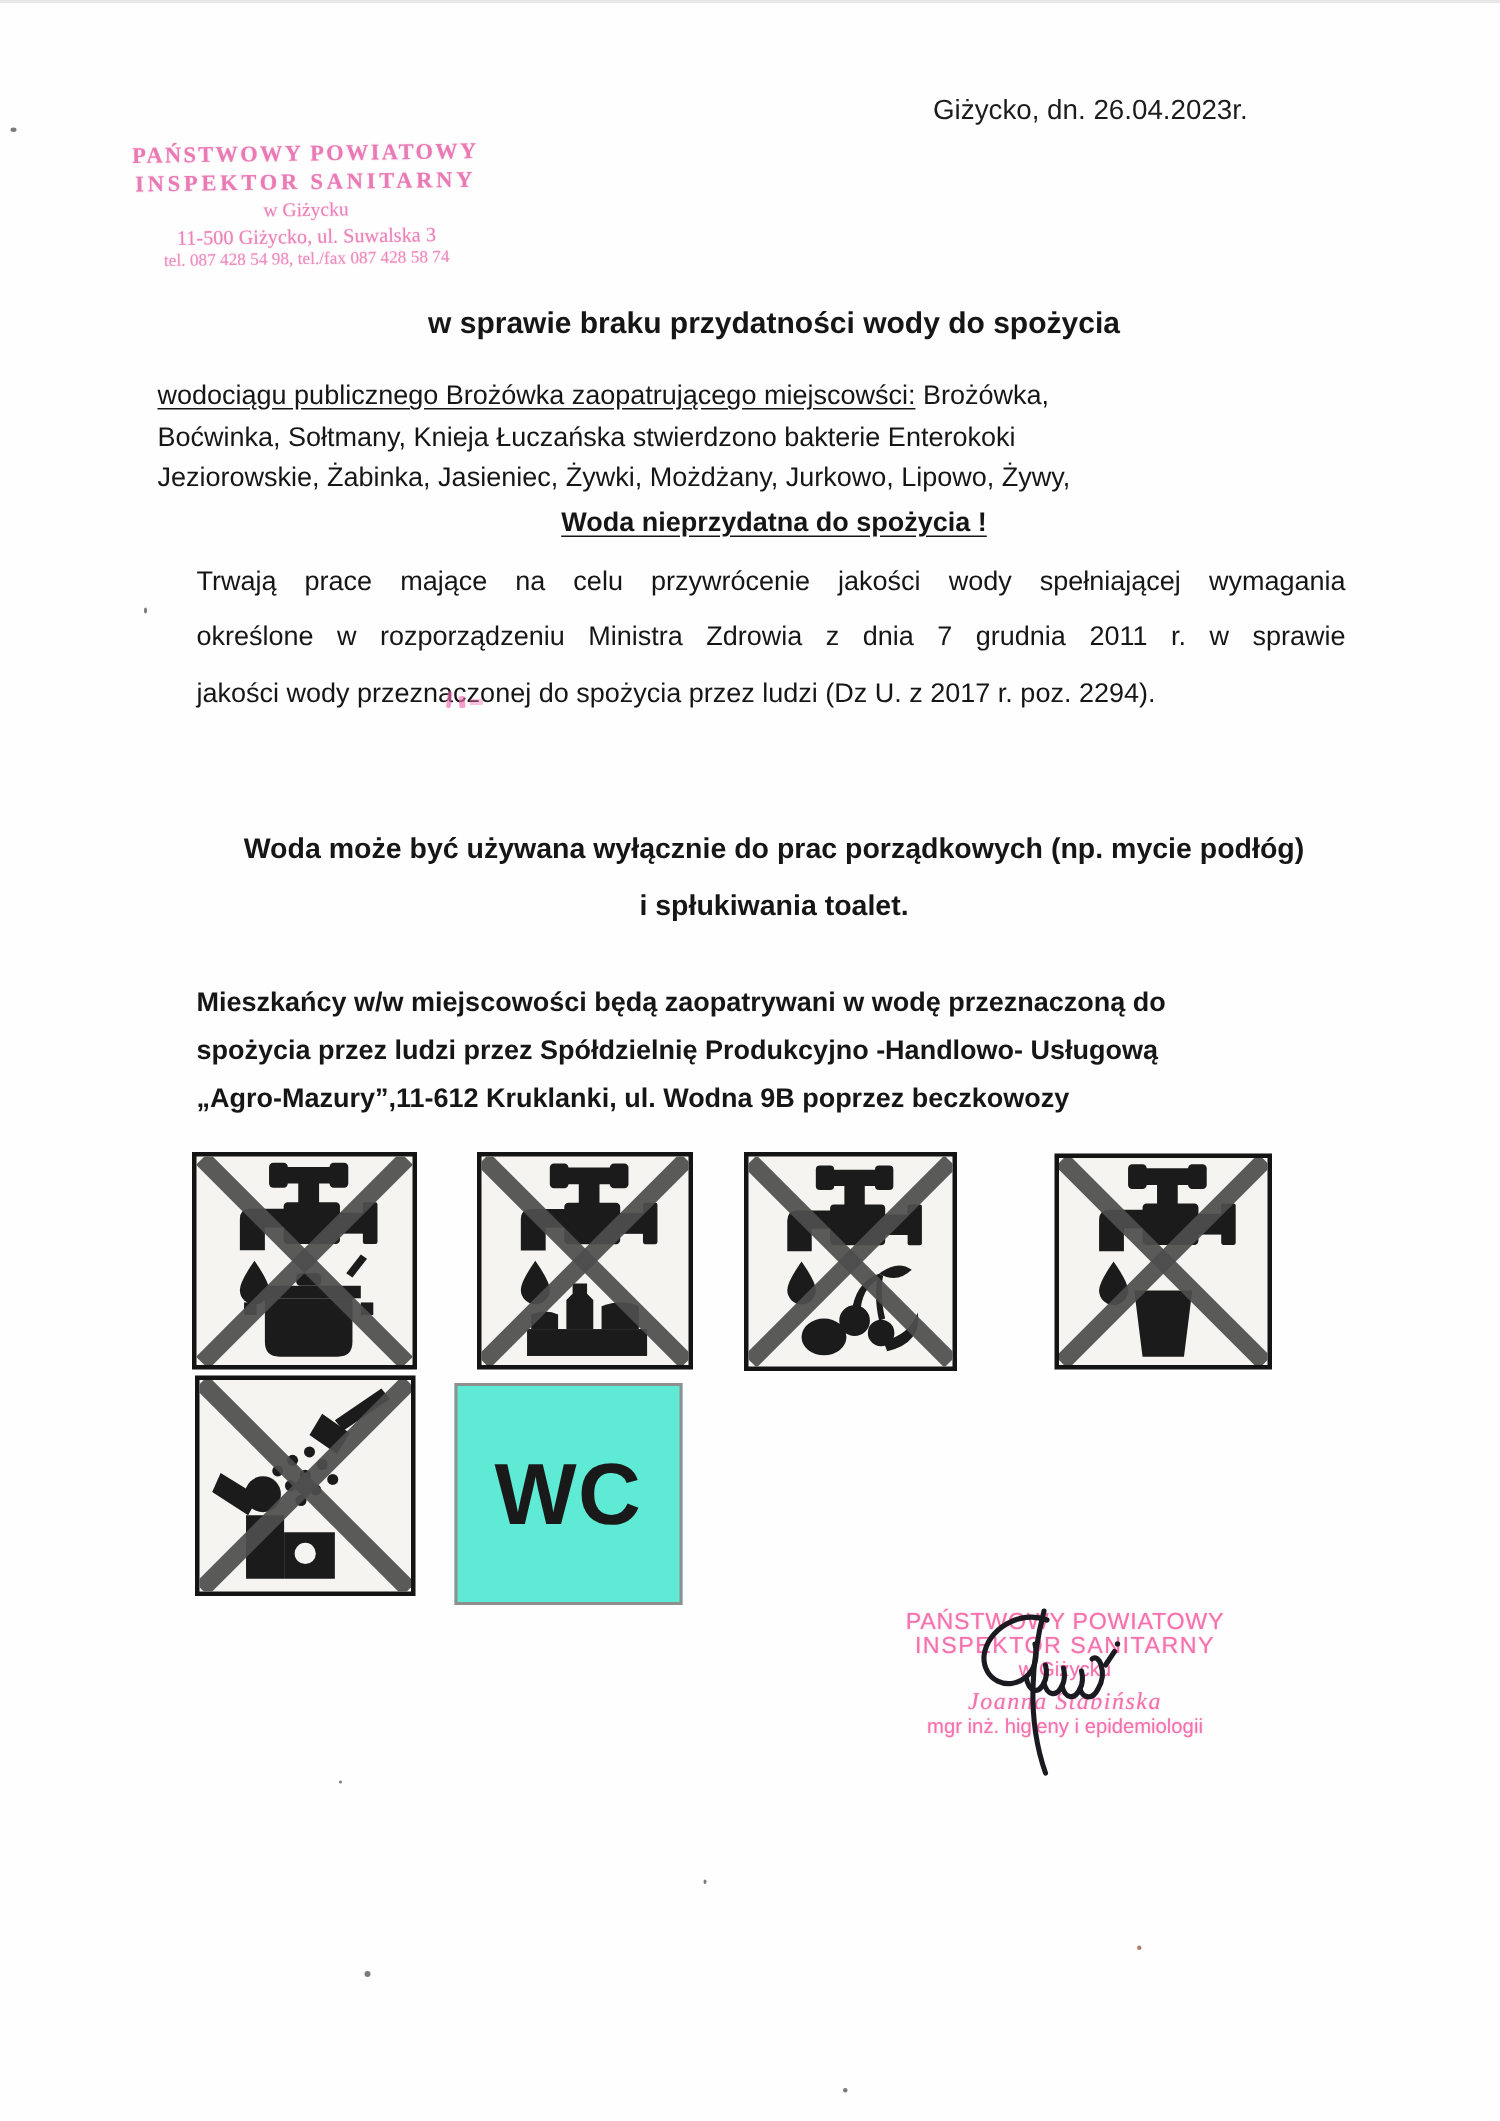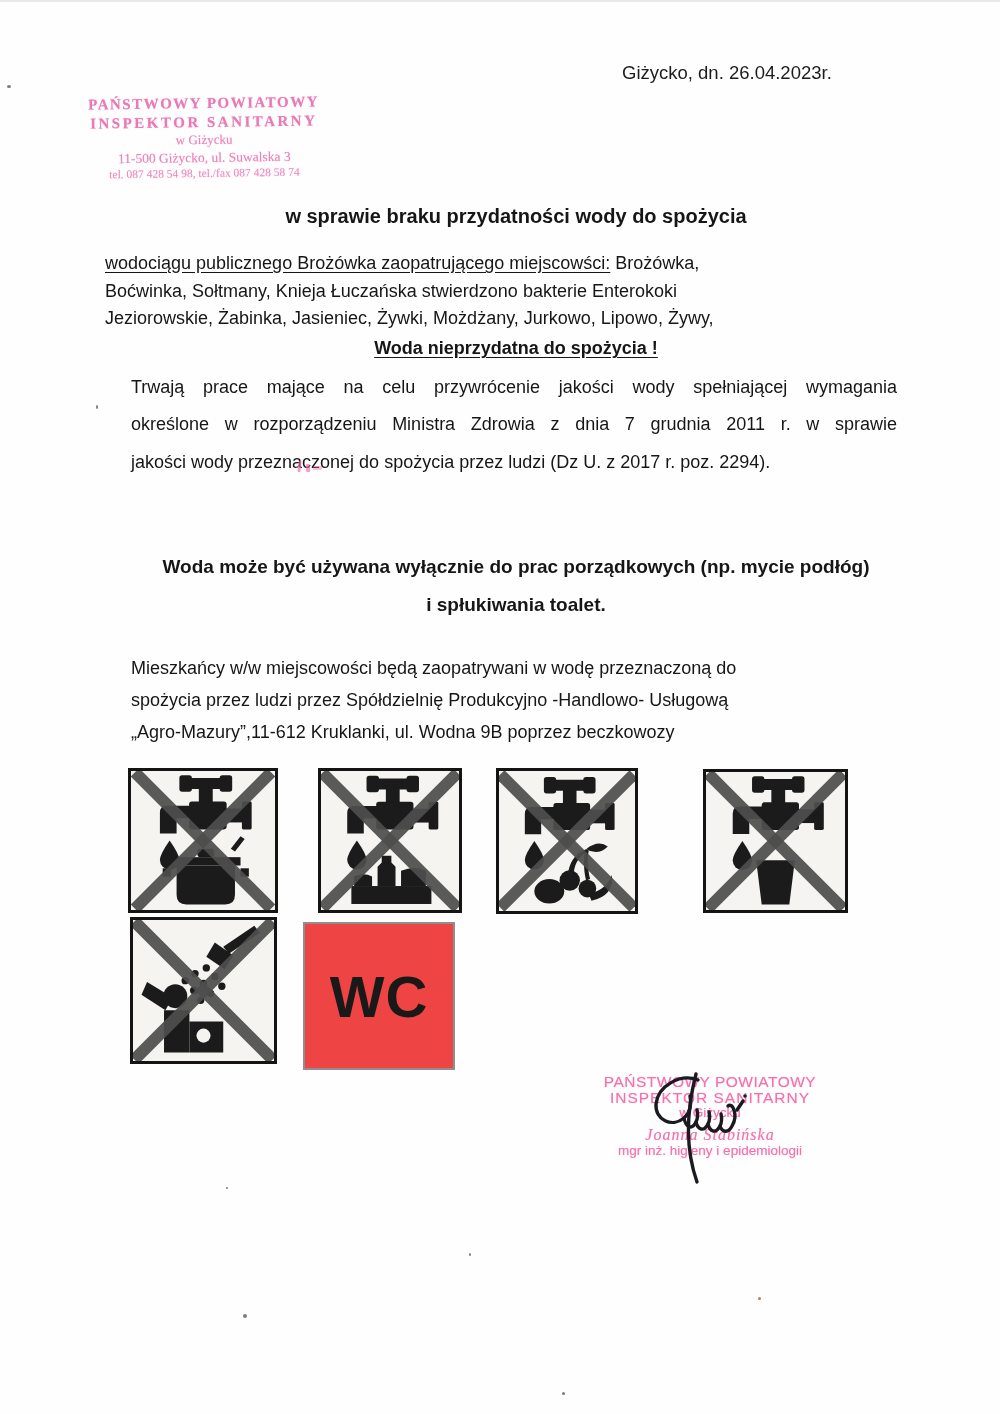--- a/index.html
+++ b/index.html
@@ -38,32 +38,32 @@
   .intro .u{text-decoration:underline;text-underline-offset:3px;}
   
   .warning{left:16px;top:336px;width:1000px;text-align:center;font-size:18px;font-weight:bold;
            text-decoration:underline;text-underline-offset:3px;}
   
   .body-par{left:131px;top:367px;width:766px;font-size:18px;line-height:37.4px;}
   .body-par .just{text-align:justify;text-align-last:justify;}
   
   .usage{left:16px;top:546px;width:1000px;text-align:center;font-size:19px;font-weight:bold;line-height:38px;}
   
-  .supply{left:131px;top:651px;width:760px;font-size:18px;font-weight:normal;line-height:31.8px;}
+  .supply{left:131px;top:651px;width:760px;font-size:18px;font-weight:bold;line-height:31.8px;}
   
   .pict{
     position:absolute;
     background:#f5f4f1;
     border:3px solid #141414;
     box-sizing:border-box;
   }
   .pict svg{display:block;width:100%;height:100%;}
   .wc-box{
     position:absolute;
-    background:#ef4444;
+    background:#5eead4;
     border:2px solid #8f8f8f;
     box-sizing:border-box;
     display:flex;align-items:center;justify-content:center;
     font-size:58px;font-weight:bold;color:#191919;
     letter-spacing:1px;
   }
   
   .stamp-bottom{
     left:586px;top:1072px;width:248px;
     text-align:center;color:#f571ae;

